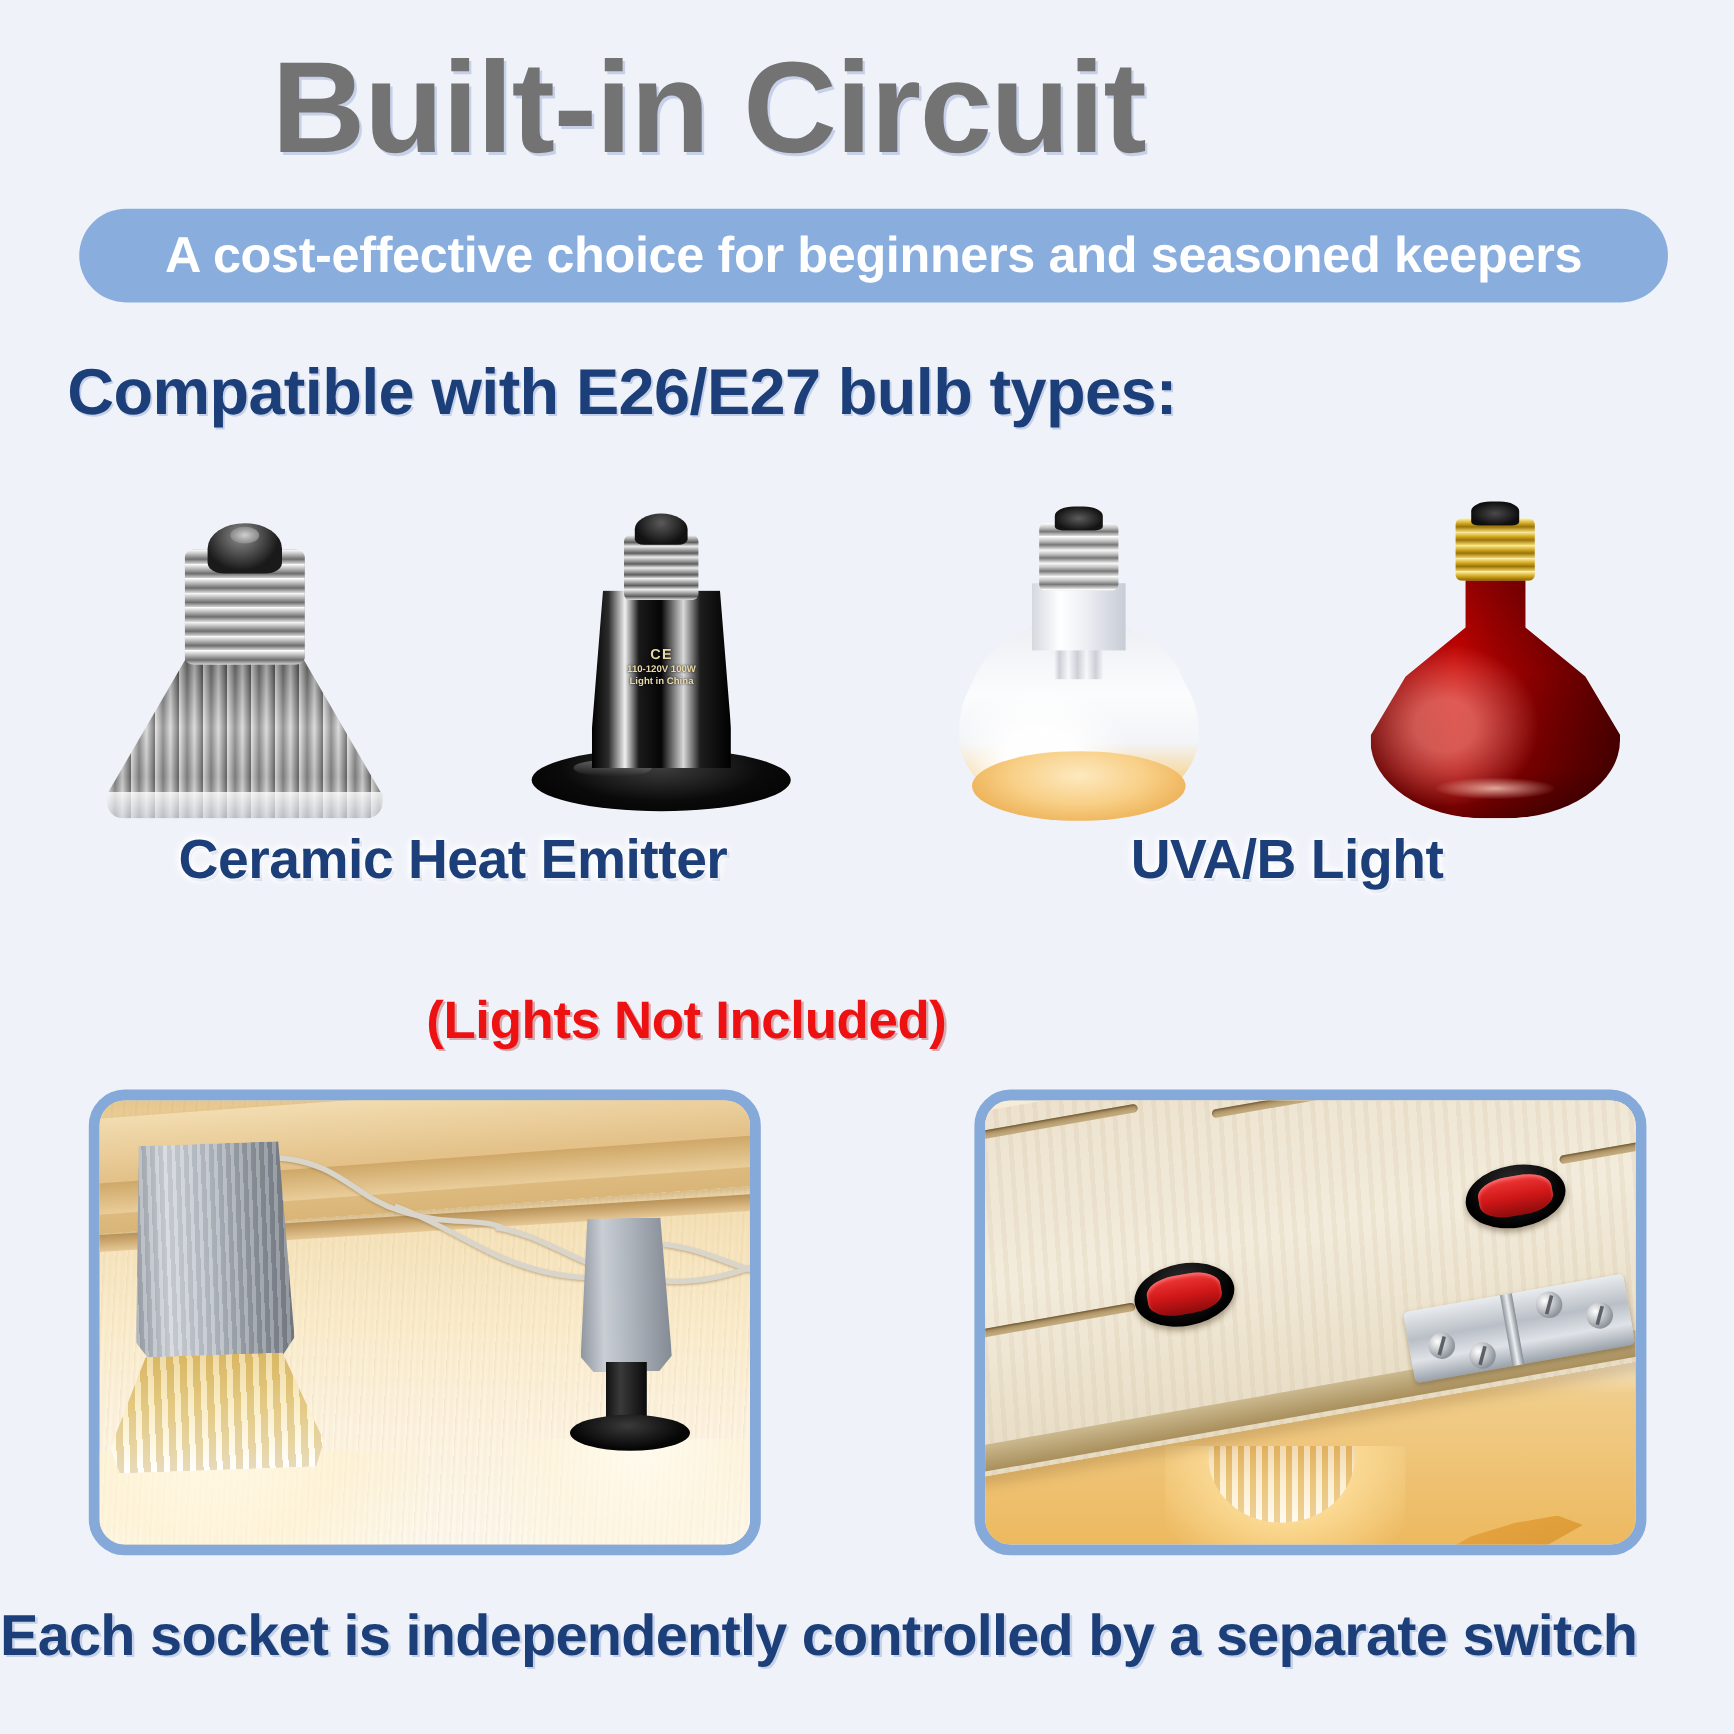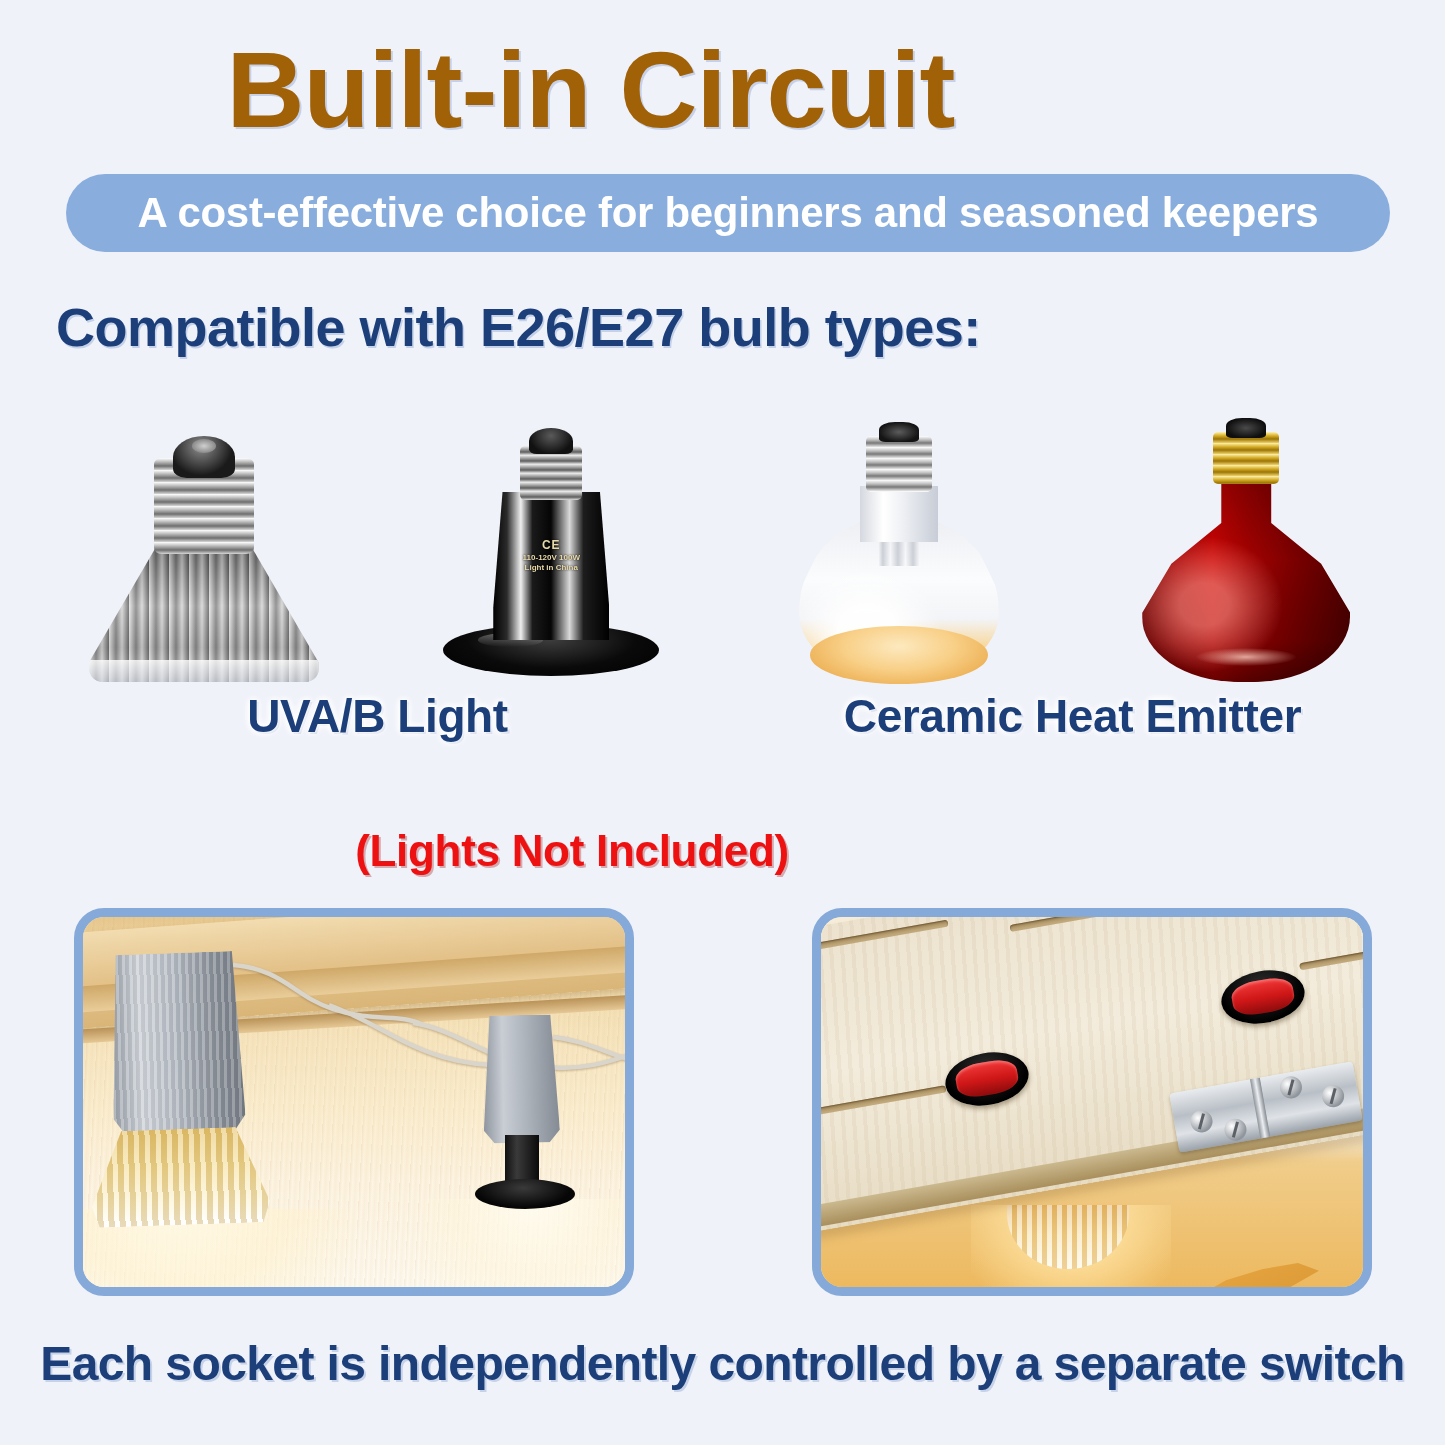--- a/index.html
+++ b/index.html
@@ -15,21 +15,21 @@
 
   
   #headline {
     position: absolute;
     top: 28px;
     left: 0;
     width: 1181px;
     text-align: center;
     font-size: 108px;
     font-weight: bold;
-    color: #a16207;
+    color: #737373;
     letter-spacing: -1px;
     line-height: 1.15;
     text-shadow: 2px 2px 0 rgba(120,150,200,.35);
   }
 
   #subtitle-pill {
     position: absolute;
     top: 174px;
     left: 66px;
     width: 1324px;
@@ -457,21 +457,20 @@
                        78% 34%, 56% 56%, 30% 76%, 12% 92%);
     opacity:.9;
   }
 
   
   #footer {
     position: absolute;
     top: 1336px;
     left: 0;
     width: 1445px;
-    text-align: center;
     font-size: 48px;
     font-weight: bold;
     color: #1C3F7A;
     letter-spacing: -0.6px;
     text-shadow: 2px 2px 0 rgba(135,162,205,.4);
   }
 </style>
 </head>
 <body style="background: rgb(240, 242, 250);">
 
@@ -526,22 +525,22 @@
       <div class="lbl"></div>
       <div class="shine"></div>
       <div class="screw"></div>
       <div class="tip"></div>
     </div>
   </div>
 
 </div>
 
 <div id="label-row">
+  <div class="label-cell">Ceramic Heat Emitter</div>
   <div class="label-cell">UVA/B Light</div>
-  <div class="label-cell">Ceramic Heat Emitter</div>
 </div>
 
 <div id="not-included">(Lights Not Included)</div>
 
 <div class="photo-frame" id="photo-left">
   <div class="photo-inner">
     <div class="lp-bg"></div>
     <div class="lp-grain"></div>
     <div class="lp-beam"></div>
     <div class="lp-beam2"></div>

